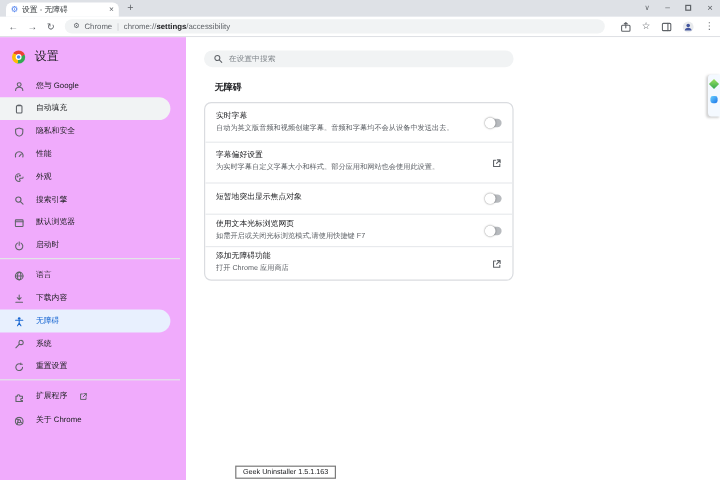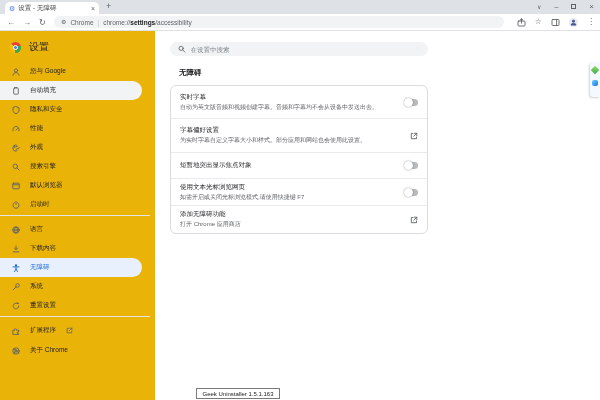--- a/index.html
+++ b/index.html
@@ -27,21 +27,21 @@
              border-radius:6px; display:flex; align-items:center; font-size:6.5px; color:#5f6368;
              padding:0 7px; gap:4px; }
   .omni-icon { font-size:6px; color:#5f6368; line-height:1; }
   .omni-sep { color:#c6c9cc; }
   .url-scheme,.url-path { color:#5f6368; }
   .url-host { color:#202124; font-weight:bold; }
   .tb-right { position:absolute; right:5px; top:2px; height:12px; display:flex; align-items:center; gap:9px; }
   .tb-ico { color:#5f6368; font-size:8px; line-height:1; display:flex; align-items:center; }
 
   
-  .sidebar { position:absolute; top:31px; left:0; width:155px; bottom:0; background:#eab308; }
+  .sidebar { position:absolute; top:31px; left:0; width:155px; bottom:0; background:#f0abfc; }
   .sb-head { position:absolute; top:9px; left:10px; display:flex; gap:8px; align-items:center; }
   .chrome-logo { width:11px; height:11px; border-radius:50%; position:relative;
     background:conic-gradient(from 70deg,#34a853 0 120deg,#fbbc05 120deg 240deg,#ea4335 240deg 360deg); }
   .chrome-logo i { position:absolute; left:3px; top:3px; width:5px; height:5px; background:#4285f4;
     border:1px solid #fff; border-radius:50%; }
   .sb-title { font-size:10px; color:#202124; }
   .sb-item { position:absolute; left:0; width:142px; height:19px; display:flex; align-items:center;
              padding-left:12px; gap:10px; font-size:6.5px; color:#202124;
              border-radius:0 10px 10px 0; }
   .sb-item svg { flex:none; }

